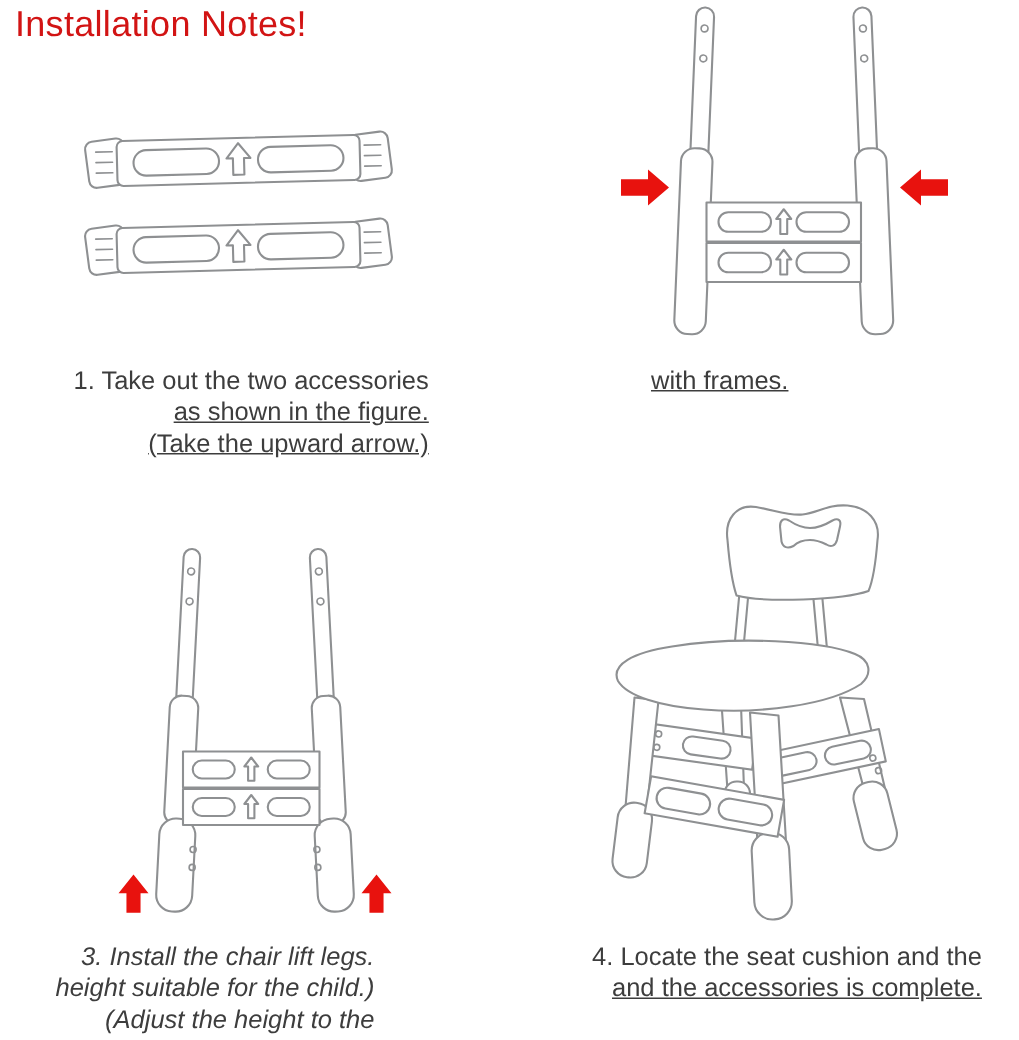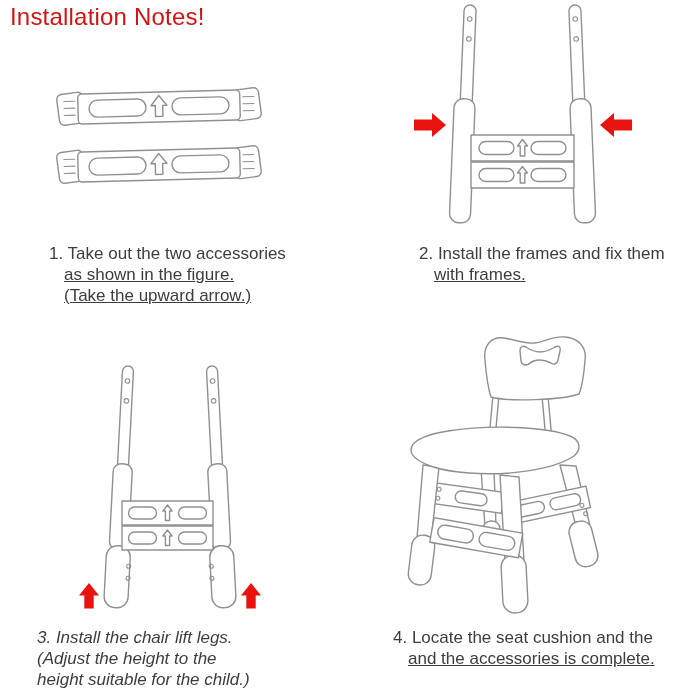--- a/index.html
+++ b/index.html
@@ -10,20 +10,21 @@
   }
   .title {
     position:absolute; left:10px; top:3px;
     font-size:24px; font-weight:400; letter-spacing:0.2px;
     color:var(--title-red, #d21414);
   }
   .fig { position:absolute; }
   .caption {
     position:absolute; font-size:17px; line-height:21px;
     color:var(--text-dark, #3d3d3d);
+    text-align:right;
   }
   .caption .indent { padding-left:15px;text-decoration:underline; }
   svg .ln   { fill:#ffffff; stroke:var(--line-gray, #8e9092); stroke-width:1.4; stroke-linejoin:round; stroke-linecap:round; }
   svg .hole { fill:none;    stroke:var(--line-gray, #8e9092); stroke-width:1.1; }
   svg .red  { fill:var(--arrow-red, #e8120e); stroke:none; }
 </style>
 </head>
 <body>
 
 <div class="page">
@@ -157,28 +158,27 @@
     </g>
   </svg>
 
   <div class="caption" style="left:49px; top:243px;">
     <div>1. Take out the two accessories</div>
     <div class="indent">as shown in the figure.</div>
     <div class="indent">(Take the upward arrow.)</div>
   </div>
 
   <div class="caption" style="left:419px; top:243px;">
-    <div>2. Install the frames and fix them</div>
     <div class="indent">with frames.</div>
   </div>
 
   <div class="caption" style="left:37px; top:627px;font-style:italic;">
     <div>3. Install the chair lift legs.</div>
+    <div>height suitable for the child.)</div>
     <div>(Adjust the height to the</div>
-    <div>height suitable for the child.)</div>
   </div>
 
   <div class="caption" style="left:393px; top:627px;">
     <div>4. Locate the seat cushion and the</div>
     <div class="indent">and the accessories is complete.</div>
   </div>
 
 </div>
 
 </body></html>

